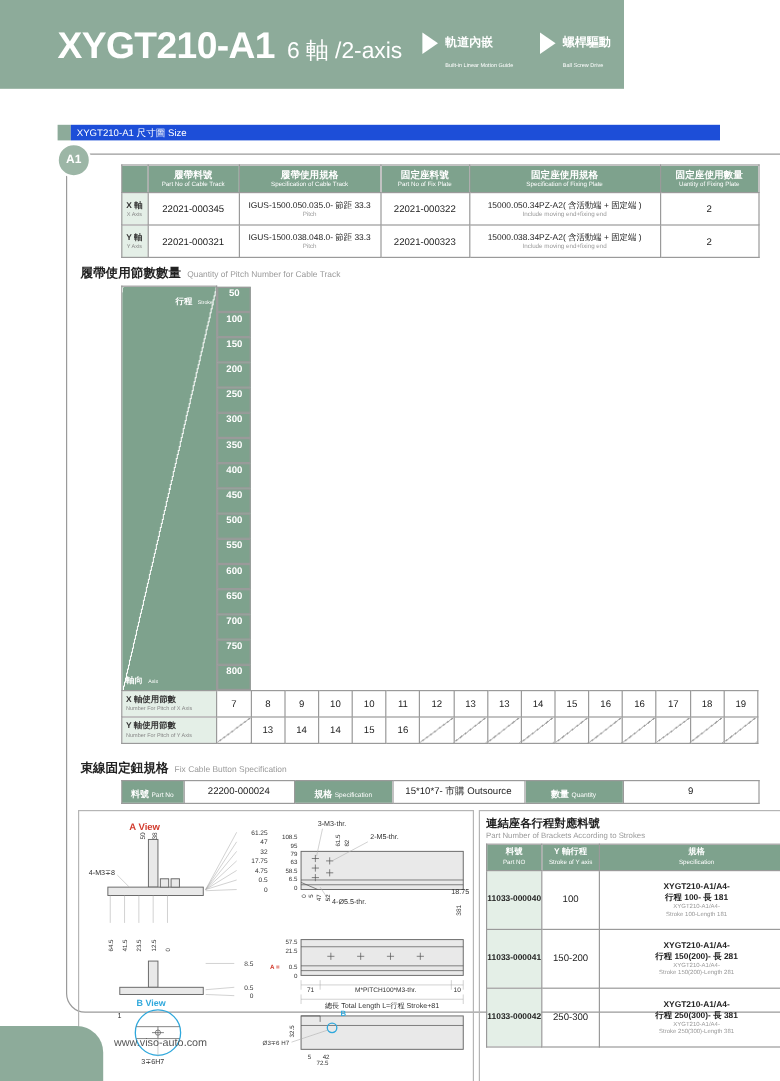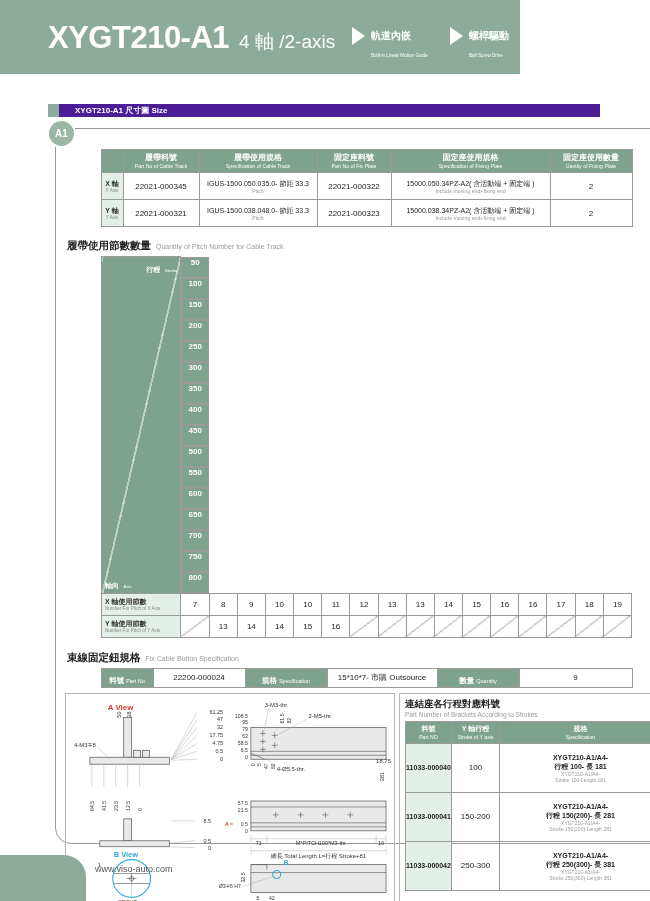--- a/index.html
+++ b/index.html
@@ -11,21 +11,21 @@
   .hdr-title{font-size:31px;font-weight:bold;color:#fff;letter-spacing:-.5px}
   .hdr-sub{font-size:19px;color:#fff;margin-left:10px;font-weight:normal}
   .badge{position:absolute;top:25px;display:flex;gap:6px;align-items:flex-start}
   .b1{left:352px}.b2{left:450px}
   .tri{width:0;height:0;border-left:13px solid #fff;border-top:9px solid transparent;border-bottom:9px solid transparent;margin-top:2px}
   .badge .zh{font-size:10px;font-weight:bold;color:#fff;line-height:12px}
   .badge .en{font-size:4.6px;color:#fff;line-height:6px}
   
   .secbar{position:absolute;left:48px;top:104px;width:552px;height:13px;display:flex}
   .secbar .sq{width:11px;background:#8dab9a}
-  .secbar .bar{flex:1;background:#4c1d95;color:#fff;font-size:8px;font-weight:bold;line-height:13px;padding-left:16px}
+  .secbar .bar{flex:1;background:#1d4ed8;color:#fff;font-size:8px;font-weight:normal;line-height:13px;padding-left:5px}
   
   .panel{position:absolute;left:55px;top:128px;width:623px;height:716px;border:1.5px solid #9a9a9a;
          border-radius:16px;box-sizing:border-box;padding:8px 9px 0 9px}
   .a1{position:absolute;left:-9px;top:-10px;width:25px;height:25px;border-radius:50%;background:#9cb6a6;
       color:#fff;font-weight:bold;font-size:10px;display:flex;align-items:center;justify-content:center;border:2px solid #fff}
   .t-row{display:flex;align-items:baseline;margin:1px 0 3px 2px}
   .t-zh{font-size:10.5px;font-weight:bold;color:#222}
   .t-en{font-size:7px;color:#9a9a9a;margin-left:5px}
   .note{margin-left:auto;display:flex;align-items:baseline}
   .note-zh{color:#d23b2e;font-size:7px;font-weight:bold}
@@ -35,21 +35,21 @@
   th.g{background:#7ea28d;color:#fff;font-weight:bold}
   .hz{font-size:8px;font-weight:bold;display:block;line-height:10px}
   .he{font-size:5.2px;font-weight:normal;display:block;line-height:6px}
   .lg{background:#e4efe7}
   .lz{font-size:7px;font-weight:bold;color:#333;display:block;line-height:9px}
   .le{font-size:4.6px;color:#888;display:block;line-height:5px}
   .v8{font-size:8px}
   .sp1{font-size:7px;display:block;line-height:9px}
   .sp2{font-size:5.2px;color:#999;display:block;line-height:6px}
   
-  .ct{width:531px;margin:12px auto}
+  .ct{width:531px;margin:0 auto}
   .ct th{height:22px}.ct td{height:26px}
   
   .pt{width:531px;margin:0 auto}
   .pt th{height:19px}.pt td{height:21px;font-size:8px}
   .corner{position:relative;background:#7ea28d;color:#fff;
     background-image:linear-gradient(to bottom right,transparent calc(50% - .5px),#fff calc(50% - .5px),#fff calc(50% + .5px),transparent calc(50% + .5px))}
   .ctr{position:absolute;top:1px;right:3px;text-align:right}
   .cbl{position:absolute;bottom:1px;left:3px;text-align:left}
   .cz{font-size:7px;font-weight:bold}.ce{font-size:4.4px;font-weight:normal}
   .diag{background-image:linear-gradient(to bottom right,transparent calc(50% - .4px),#9a9a9a calc(50% - .4px),#9a9a9a calc(50% + .4px),transparent calc(50% + .4px))}
@@ -84,21 +84,21 @@
   
   .ftab{position:absolute;left:0;top:855px;width:86px;height:46px;background:#8dab9a;border-radius:0 22px 0 0}
   .furl{position:absolute;left:95px;top:864px;font-size:9px;font-weight:normal;color:#555}
 </style>
 </head>
 <body>
 
 <div class="hdr">
   <div class="hdr-line">
     <span class="hdr-title">XYGT210-A1</span>
-    <span class="hdr-sub">4 軸 /2-axis</span>
+    <span class="hdr-sub">6 軸 /2-axis</span>
   </div>
   <div class="badge b1">
     <span class="tri"></span>
     <span><span class="zh">軌道內嵌</span><br>
     <span class="en">Built-in Linear Motion Guide</span></span>
   </div>
   <div class="badge b2">
     <span class="tri"></span>
     <span><span class="zh">螺桿驅動</span><br>
     <span class="en">Ball Screw Drive</span></span>

